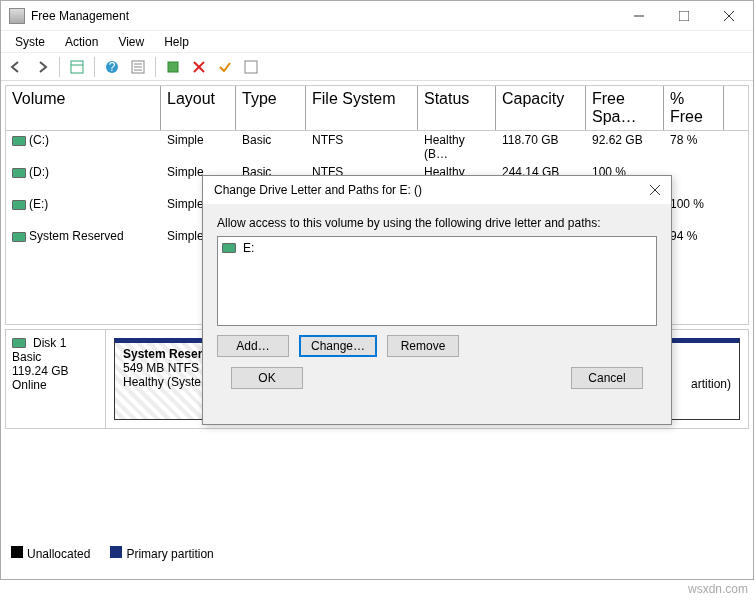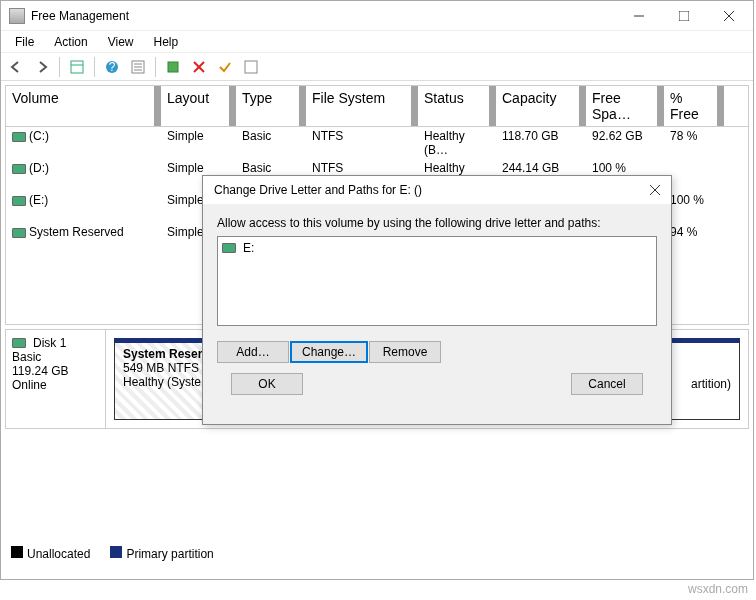--- a/index.html
+++ b/index.html
@@ -10,21 +10,21 @@
 .titlebar .title{flex:1;font-size:12px;color:#000}
 .win-btns{display:flex}
 .win-btn{width:45px;height:28px;display:flex;align-items:center;justify-content:center;color:#555}
 .menubar{height:22px;display:flex;align-items:center;padding:0 4px;border-bottom:1px solid #eee}
 .menubar span{padding:2px 10px}
 .toolbar{height:28px;display:flex;align-items:center;padding:0 4px;gap:4px;border-bottom:1px solid #ddd}
 .tbtn{width:22px;height:22px;display:flex;align-items:center;justify-content:center;border:1px solid transparent}
 .tdiv{width:1px;height:20px;background:#ccc;margin:0 2px}
 .list{border:1px solid #ccc;margin:4px;height:240px;overflow:hidden}
 .list-header{display:flex;background:#fff;border-bottom:1px solid #ccc}
-.list-header div{padding:4px 6px;border-right:7px solid #a3a3a3;font-size:14px;background:#fff}
+.list-header div{padding:4px 6px;border-right:1px solid #a3a3a3;font-size:16px;background:#fff}
 .list-body .row{display:flex;padding:1px 0}
 .list-body .row div{padding:1px 6px;font-size:12px}
 .c-vol{width:155px}.c-lay{width:75px}.c-typ{width:70px}.c-fs{width:112px}.c-stat{width:78px}.c-cap{width:90px}.c-free{width:78px}.c-pf{width:60px}
 .drv-icon{display:inline-block;width:14px;height:10px;background:#4a7;border:1px solid #666;border-radius:1px;margin-right:3px;vertical-align:middle}
 .disk-panel{border:1px solid #ccc;margin:4px;height:100px;display:flex;position:relative}
 .disk-left{width:100px;border-right:1px solid #ccc;padding:6px}
 .disk-left b{font-weight:normal}
 .disk-right{flex:1;display:flex;gap:8px;padding:8px}
 .part{border:1px solid #333;border-top:5px solid #1a2f7a;padding:4px 8px;background:#fff}
 .part.sm{width:110px;background:repeating-linear-gradient(45deg,#fff,#fff 4px,#eee 4px,#eee 8px)}
@@ -32,21 +32,21 @@
 .legend{position:absolute;bottom:18px;left:10px;display:flex;gap:20px;align-items:center}
 .legend .sw{width:12px;height:12px;display:inline-block;margin-right:4px}
 .sw.black{background:#000}.sw.blue{background:#1a2f7a}
 .watermark{position:absolute;bottom:4px;right:8px;color:#aaa;font-size:12px}
 
 .dialog{position:absolute;left:202px;top:175px;width:470px;height:250px;background:#f0f0f0;border:1px solid #888;box-shadow:2px 2px 8px rgba(0,0,0,.2);z-index:10}
 .dlg-title{height:28px;display:flex;align-items:center;padding:0 11px;background:#fff}
 .dlg-title span{flex:1}
 .dlg-body{padding:12px 14px}
 .dlg-list{background:#fff;border:1px solid #888;height:90px;margin-top:6px;padding:4px}
-.dlg-btns{display:flex;gap:1px;margin-top:15px}
+.dlg-btns{display:flex;gap:10px;margin-top:9px}
 .btn{min-width:72px;height:22px;border:1px solid #adadad;background:#e1e1e1;font-size:12px;padding:0 10px;cursor:default}
 .btn.sel{border:2px solid #0078d7;background:#e1e1e1}
 .dlg-foot{display:flex;justify-content:space-between;gap:10px;padding:10px 14px 0}
 svg{display:block}
 </style>
 </head>
 <body>
 
 <div class="window">
   <div class="titlebar">
@@ -66,21 +66,21 @@
       <div class="win-btn">
           <svg width="10" height="10">
             <line x1="0" y1="0" x2="10" y2="10" stroke="#333"></line>
             <line x1="10" y1="0" x2="0" y2="10" stroke="#333"></line>
           </svg>
         </div>
     </div>
   </div>
 
   <div class="menubar">
-    <span>File</span>
+    <span>Syste</span>
     <span>Action</span>
     <span>View</span>
     <span>Help</span>
   </div>
 
   <div class="toolbar">
     <div class="tbtn">
         <svg width="14" height="12">
           <path d="M9 1 L3 6 L9 11" fill="none" stroke="#555" stroke-width="2"></path>
         </svg>

